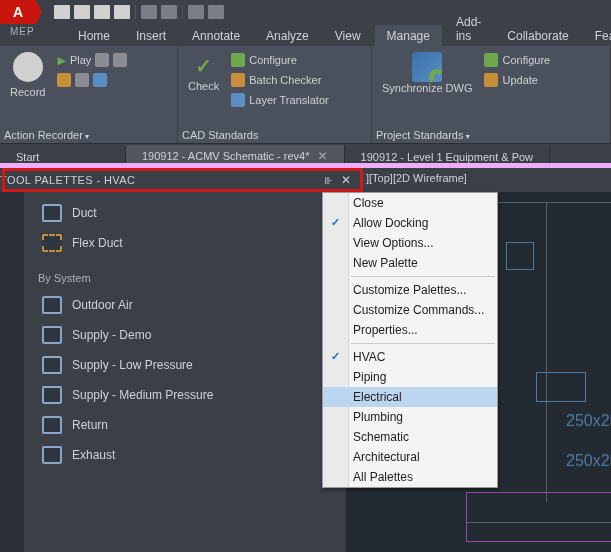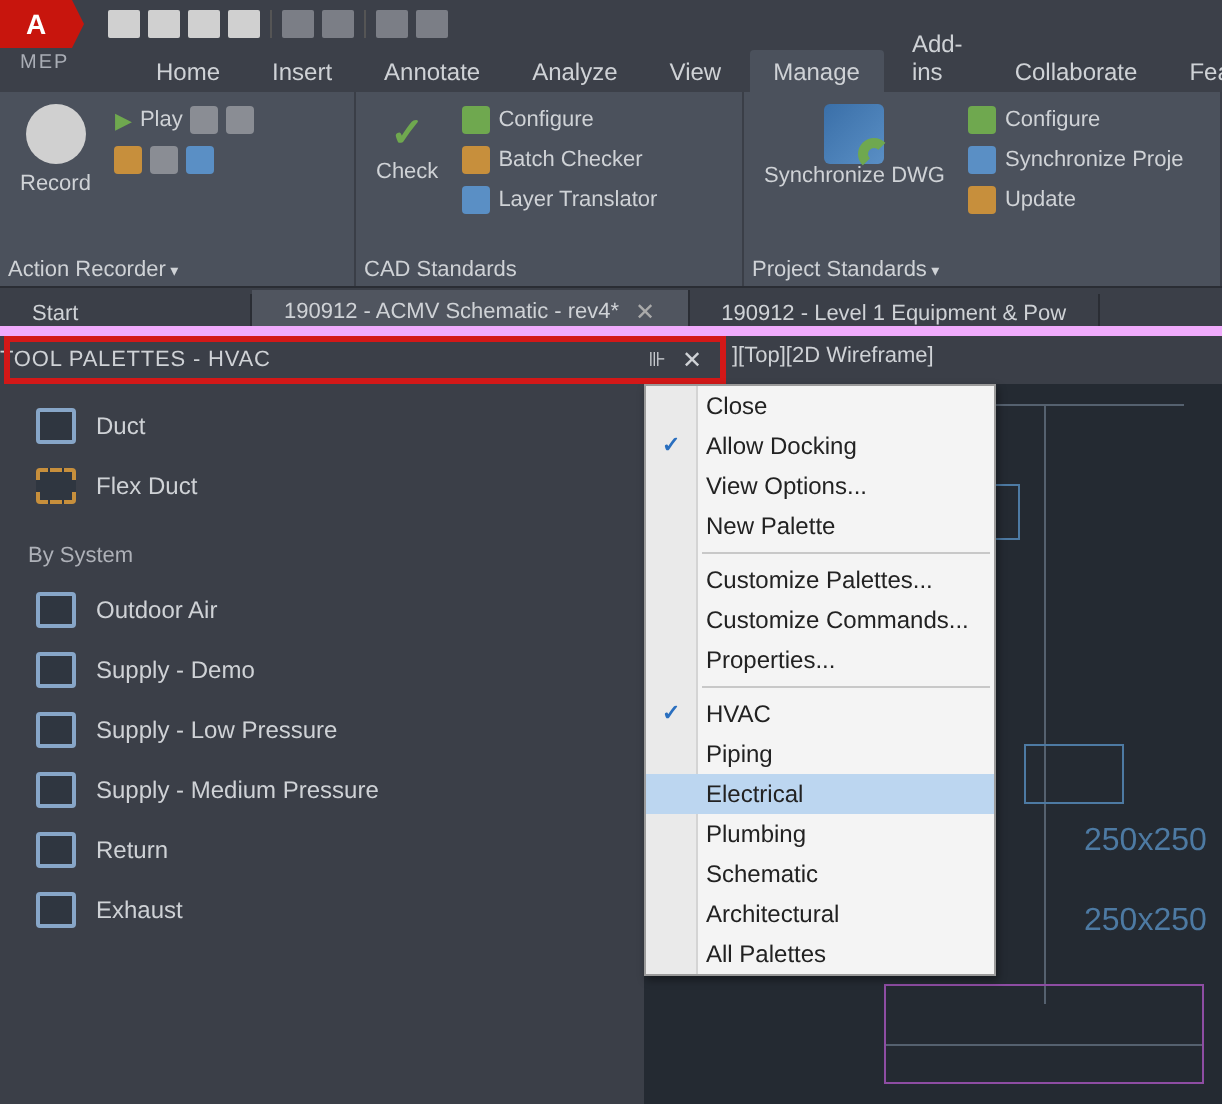--- a/index.html
+++ b/index.html
@@ -45,21 +45,21 @@
 .doc-close { font-size: 12px; color: #aaa; cursor: pointer; }
 
 
 .palette-titlebar { height: 24px; display: flex; align-items: center; background: #3b3f48; position: relative; }
 .palette-red-box { position: absolute; left: 2px; top: 0; right: 248px; bottom: 0; border: 3px solid #d31818; pointer-events: none; z-index: 5; }
 .palette-title { font-size: 11px; color: #cfd2d6; letter-spacing: 0.4px; }
 .palette-ctrls { margin-left: auto; margin-right: 260px; display: flex; gap: 8px; align-items: center; font-size: 12px; color: #cfd2d6; }
 .view-label { position: absolute; left: 366px; top: 4px; font-size: 11px; color: #cfd2d6; }
 
 
-.workspace { display: flex; height: calc(552px - 24px - 22px - 98px - 24px - 24px); position: relative; }
+.workspace { display: flex; height: calc(552px - 24px - 22px - 98px - 24px - 24px); position: relative; padding-left: 24px; }
 .palette { width: 322px; background: #3b3f48; padding: 6px 0 0; overflow: hidden; }
 .palette-item { display: flex; align-items: center; gap: 10px; padding: 6px 18px; font-size: 12px; color: #cfd2d6; cursor: pointer; }
 .tool-icon { width: 20px; height: 18px; border: 2px solid #87a6c8; background: #2f3640; border-radius: 2px; }
 .tool-icon.flex { border-style: dashed; border-color: #c78f3c; }
 .palette-section { padding: 14px 14px 6px; font-size: 11px; color: #aeb1b8; }
 
 .canvas { flex: 1; background: #242a32; position: relative; overflow: hidden; }
 .schematic-line { position: absolute; background: #55616f; }
 .schematic-text { position: absolute; color: #4d7aa3; font-size: 16px; }
 .schematic-box { position: absolute; border: 1px solid #4d7aa3; }
@@ -164,24 +164,20 @@
   <div class="ribbon-panel" style="flex:1">
     <div class="ribbon-panel-body">
       <div class="ribbon-big-btn">
         <div class="sync-icon-lg"></div>
         <span style="text-align:center;line-height:1.1">Synchronize DWG</span>
       </div>
       <div class="ribbon-col" style="margin-top:2px">
         <div class="ribbon-row">
           <div class="ribbon-small-icon green"></div>
           <span>Configure</span>
-        </div>
-        <div class="ribbon-row">
-          <div class="ribbon-small-icon blue"></div>
-          <span>Synchronize Proje</span>
         </div>
         <div class="ribbon-row">
           <div class="ribbon-small-icon"></div>
           <span>Update</span>
         </div>
       </div>
     </div>
     <div class="ribbon-panel-title dropdown-arrow">Project Standards</div>
   </div>
 </div>

